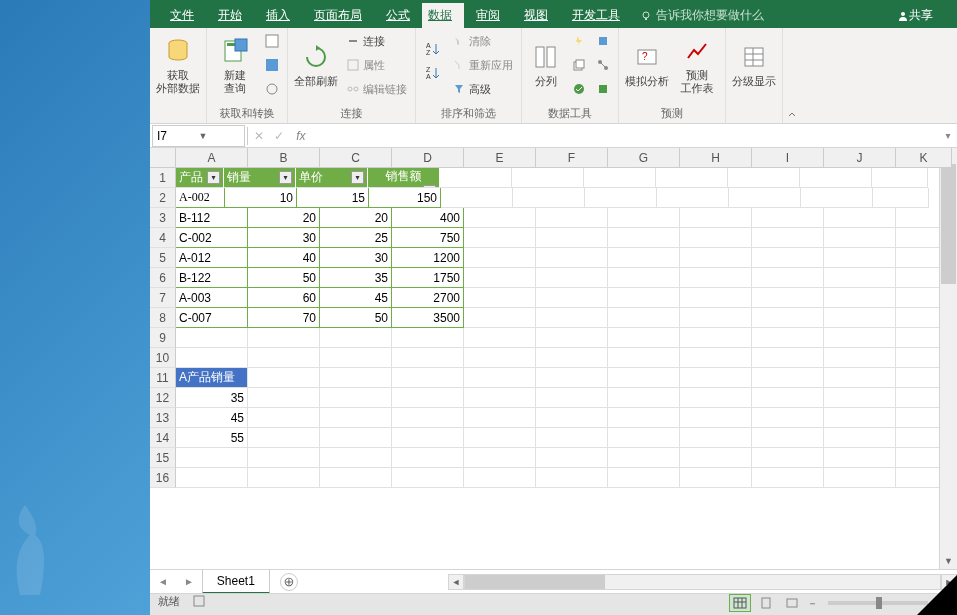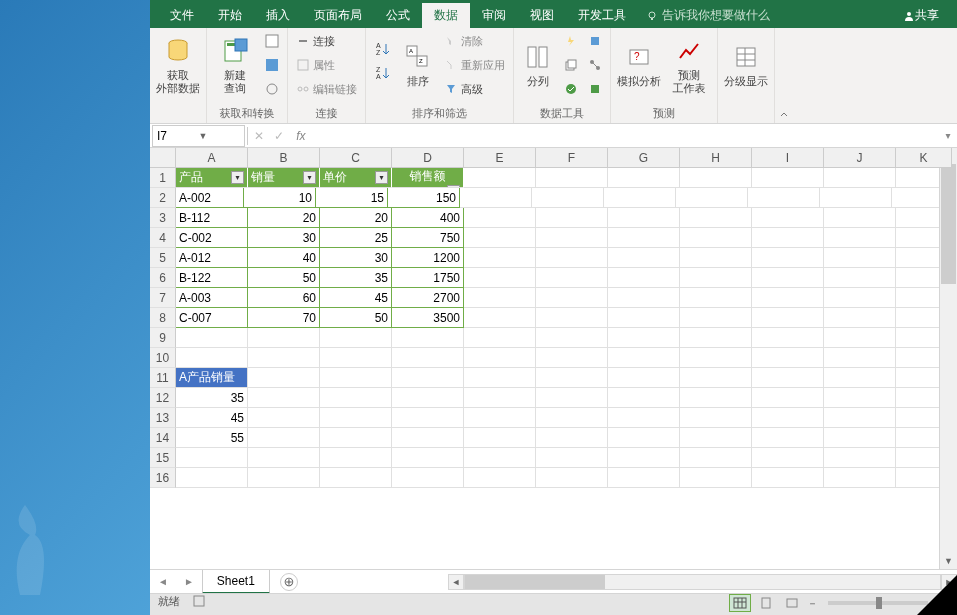--- a/index.html
+++ b/index.html
@@ -1,24 +1,24 @@
 <!DOCTYPE html>
 <html><head>
 <meta charset="utf-8">
 <style>
 * { margin: 0; padding: 0; box-sizing: border-box; font-family: "Microsoft YaHei", "Segoe UI", sans-serif; }
 body { background: linear-gradient(135deg, #2a7ab8, #4fa3d9, #2a7ab8); width: 957px; height: 615px; overflow: hidden; position: relative; }
 .excel-window { position: absolute; left: 150px; top: 0; width: 807px; height: 615px; background: #fff; display: flex; flex-direction: column; }
 .titlebar-spacer { height: 3px; background: #217346; }
 .tabs-row { background: #217346; height: 25px; display: flex; align-items: center; padding-left: 8px; color: #fff; font-size: 12px; }
-.tab { padding: 0 12px; height: 25px; display: flex; align-items: center; cursor: pointer; }
-.tab.active { background: #f3f2f1; color: #217346; }
+.tab { padding: 0 12px; height: 25px; display: flex; align-items: center; cursor: pointer; text-decoration: underline; }
+.tab.active { background: #f3f2f1; color: #217346; padding-left: 6px; }
 .tab-tell { display: flex; align-items: center; color: #c8e0d0; margin-left: 8px; }
 .tab-tell svg { margin-right: 4px; }
-.tab-share { margin-left: auto; margin-right: 18px; display: flex; align-items: center; color: #fff; }
+.tab-share { margin-left: auto; margin-right: 24px; display: flex; align-items: center; color: #fff; }
 .ribbon { background: #f3f2f1; height: 96px; border-bottom: 1px solid #d5d5d5; display: flex; font-size: 11px; color: #444; }
 .ribbon-group { display: flex; flex-direction: column; border-right: 1px solid #e1dfdd; padding: 2px 4px 0 4px; }
 .ribbon-group-content { flex: 1; display: flex; align-items: flex-start; gap: 2px; }
 .ribbon-group-label { text-align: center; font-size: 11px; color: #666; padding: 2px 0; }
 .rbtn-big { display: flex; flex-direction: column; align-items: center; justify-content: center; width: 48px; height: 70px; cursor: pointer; text-align: center; line-height: 1.2; }
 .rbtn-big .icon-slot { width: 32px; height: 32px; display: flex; align-items: center; justify-content: center; margin-bottom: 2px; }
 .rbtn-small-col { display: flex; flex-direction: column; gap: 2px; }
 .rbtn-small { display: flex; align-items: center; height: 22px; padding: 0 4px; cursor: pointer; color: #888; white-space: nowrap; gap: 3px; }
 .rbtn-small.enabled { color: #444; }
 .ribbon-collapse { width: 18px; display: flex; align-items: flex-end; justify-content: center; padding-bottom: 4px; color: #777; cursor: pointer; }
@@ -139,20 +139,29 @@
               <svg width="14" height="14">
                 <circle cx="7" cy="7" r="5" fill="none" stroke="#888"></circle>
               </svg>
             </div>
         </div>
       </div>
       <div class="ribbon-group-label">获取和转换</div>
     </div>
     <div class="ribbon-group">
       <div class="ribbon-group-content">
+        <div class="rbtn-big">
+          <div class="icon-slot">
+              <svg width="28" height="28" viewBox="0 0 28 28">
+                <path d="M14 5 A9 9 0 1 1 5 14" fill="none" stroke="#4e9b47" stroke-width="2"></path>
+                <path d="M14 2 L14 8 L18 5 Z" fill="#4e9b47"></path>
+              </svg>
+            </div>
+          <span>全部刷新</span>
+        </div>
         <div class="rbtn-small-col">
           <div class="rbtn-small enabled">
               <svg width="14" height="14">
                 <path d="M3 7 L11 7" stroke="#888" stroke-width="2"></path>
               </svg>
               <span>连接</span>
             </div>
           <div class="rbtn-small">
               <svg width="14" height="14">
                 <rect x="2" y="2" width="10" height="10" fill="none" stroke="#bbb"></rect>
@@ -180,31 +189,20 @@
                 <path d="M12 3 L12 13 M9 10 L12 13 L15 10" stroke="#2e75b6" fill="none"></path>
               </svg>
             </div>
           <div class="rbtn-small enabled">
               <svg width="18" height="16">
                 <text x="2" y="7" font-size="7" fill="#333">Z</text>
                 <text x="2" y="14" font-size="7" fill="#333">A</text>
                 <path d="M12 3 L12 13 M9 10 L12 13 L15 10" stroke="#2e75b6" fill="none"></path>
               </svg>
             </div>
-        </div>
-        <div class="rbtn-big" style="width:40px">
-          <div class="icon-slot">
-              <svg width="26" height="26" viewBox="0 0 26 26">
-                <rect x="2" y="2" width="10" height="10" fill="#fff" stroke="#888"></rect>
-                <text x="4" y="9" font-size="6">A</text>
-                <rect x="12" y="12" width="10" height="10" fill="#fff" stroke="#888"></rect>
-                <text x="14" y="19" font-size="6">Z</text>
-              </svg>
-            </div>
-          <span>排序</span>
         </div>
         <div class="rbtn-small-col">
           <div class="rbtn-small">
               <svg width="14" height="14">
                 <path d="M3 3 L7 7 L7 11 L5 10 L5 7 Z" fill="#ccc"></path>
               </svg>
               <span>清除</span>
             </div>
           <div class="rbtn-small">
               <svg width="14" height="14">
@@ -361,21 +359,21 @@
         <div class="row-h">10</div>
         <div class="row-h">11</div>
         <div class="row-h">12</div>
         <div class="row-h">13</div>
         <div class="row-h">14</div>
         <div class="row-h">15</div>
         <div class="row-h">16</div>
       </div>
     <div class="cells" id="cells">
         <div class="row">
-          <div class="cell thdr" style="width: 72px;">
+          <div class="cell thdr" style="width: 48px;">
             <span>产品</span>
             <span class="filter-btn">▾</span>
           </div>
           <div class="cell thdr" style="width: 72px;">
             <span>销量</span>
             <span class="filter-btn">▾</span>
           </div>
           <div class="cell thdr" style="width: 72px;">
             <span>单价</span>
             <span class="filter-btn">▾</span>
@@ -386,21 +384,21 @@
           </div>
           <div class="cell " style="width: 72px;"></div>
           <div class="cell " style="width: 72px;"></div>
           <div class="cell " style="width: 72px;"></div>
           <div class="cell " style="width: 72px;"></div>
           <div class="cell " style="width: 72px;"></div>
           <div class="cell " style="width: 72px;"></div>
           <div class="cell " style="width: 56px;"></div>
         </div>
         <div class="row">
-          <div class="cell tbl-cell" style="width: 68px;">A-002</div>
+          <div class="cell tbl-cell" style="width: 49px; font-family: Liberation Serif, serif;">A-002</div>
           <div class="cell tbl-cell num" style="width: 72px;">10</div>
           <div class="cell tbl-cell num" style="width: 72px;">15</div>
           <div class="cell tbl-cell num" style="width: 72px;">150</div>
           <div class="cell " style="width: 72px;"></div>
           <div class="cell " style="width: 72px;"></div>
           <div class="cell " style="width: 72px;"></div>
           <div class="cell " style="width: 72px;"></div>
           <div class="cell " style="width: 72px;"></div>
           <div class="cell " style="width: 72px;"></div>
           <div class="cell " style="width: 56px;"></div>

